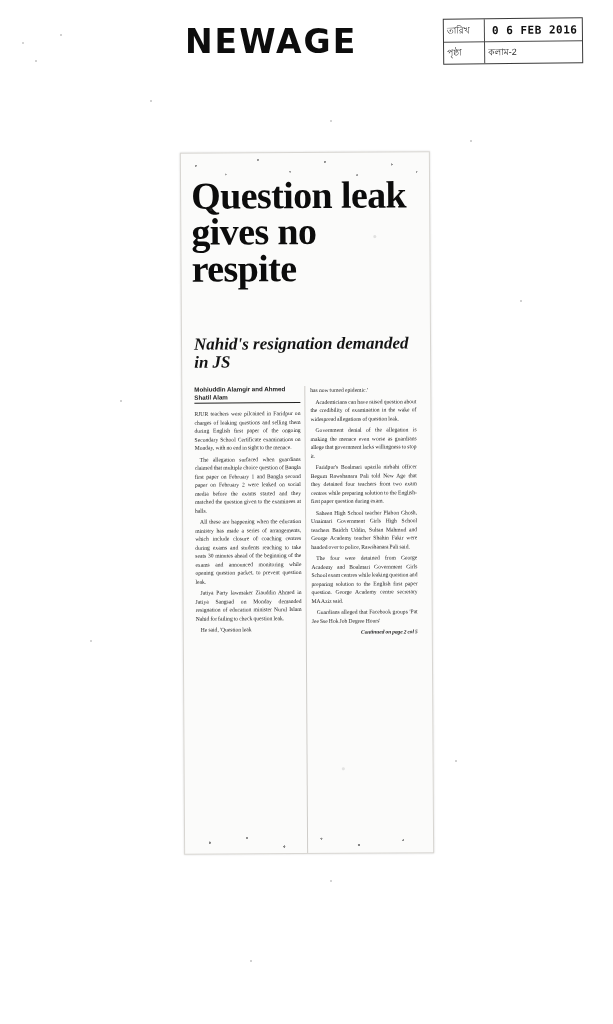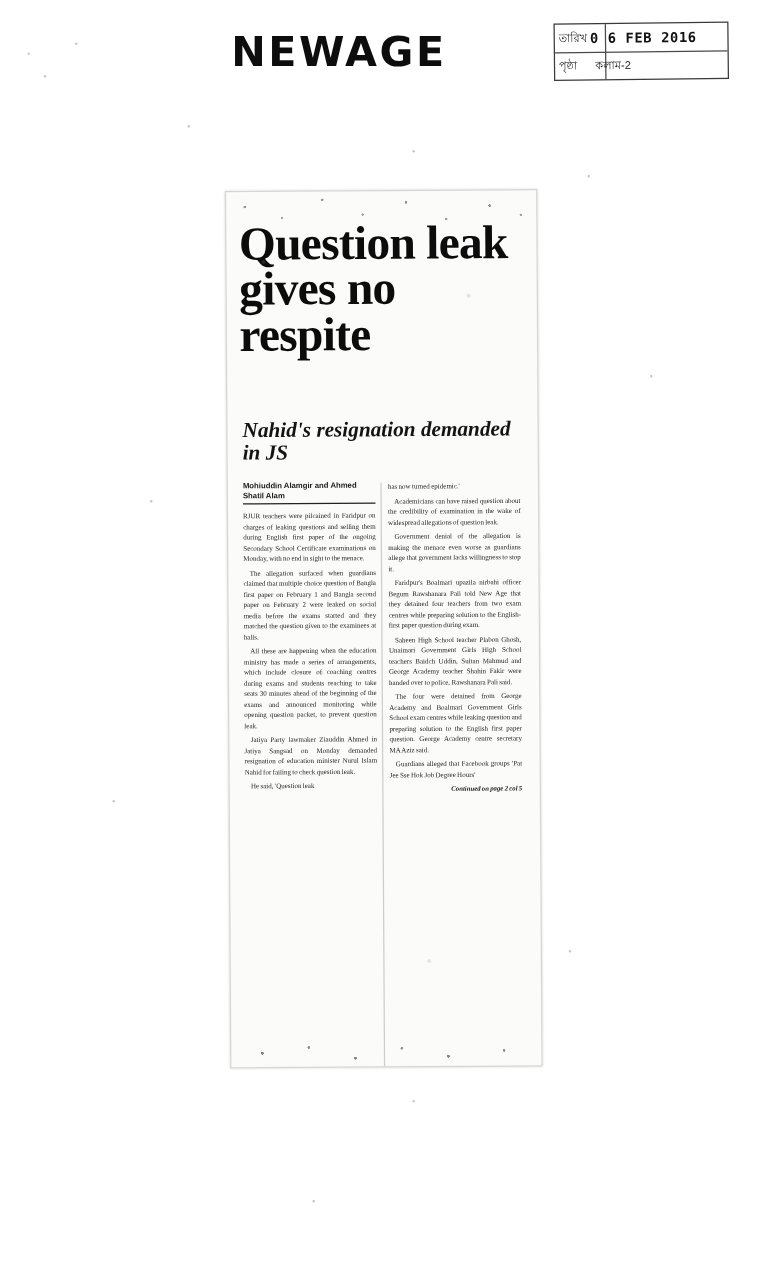--- a/index.html
+++ b/index.html
@@ -51,21 +51,21 @@
   }
   .stamp .stamp-row.r1 { top: 4px; padding-left: 3px; }
   .stamp .stamp-row.r2 { top: 26px; padding-left: 3px; }
   .stamp .divider {
     position: absolute;
     left: 0; right: 0; top: 22px;
     border-top: 1px solid #4a4a4a;
   }
   .stamp .date-text {
     position: absolute;
-    left: 28px;
+    left: 48px;
     top: 1px;
     font-family: "DejaVu Sans Mono", monospace;
     font-size: 11px;
     font-weight: bold;
     letter-spacing: 0.5px;
     color: #111;
   }
   .stamp .v-sep {
     position: absolute;
     top: 0; bottom: 0;
@@ -215,21 +215,21 @@
 
 <div class="stamp">
   <div class="v-sep"></div>
   <div class="divider"></div>
   <div class="stamp-row r1">
     <span>তারিখ</span>
     <span class="date-text">0 6 FEB 2016</span>
   </div>
   <div class="stamp-row r2">
     <span>পৃষ্ঠা</span>
-    <span style="margin-left:12px;">কলাম-2</span>
+    <span style="margin-left:24px;">কলাম-2</span>
   </div>
 </div>
 
 <div class="speck" style="left:22px;  top:42px;  width:2px;height:2px;"></div>
 <div class="speck" style="left:35px;  top:60px;  width:1.5px;height:1.5px;"></div>
 <div class="speck" style="left:60px;  top:34px;  width:1.5px;height:1.5px;"></div>
 <div class="speck" style="left:150px; top:100px; width:1.5px;height:1.5px;"></div>
 <div class="speck" style="left:330px; top:120px; width:2px;height:2px;"></div>
 <div class="speck" style="left:470px; top:140px; width:1.5px;height:1.5px;"></div>
 <div class="speck" style="left:520px; top:300px; width:1.5px;height:1.5px;"></div>

